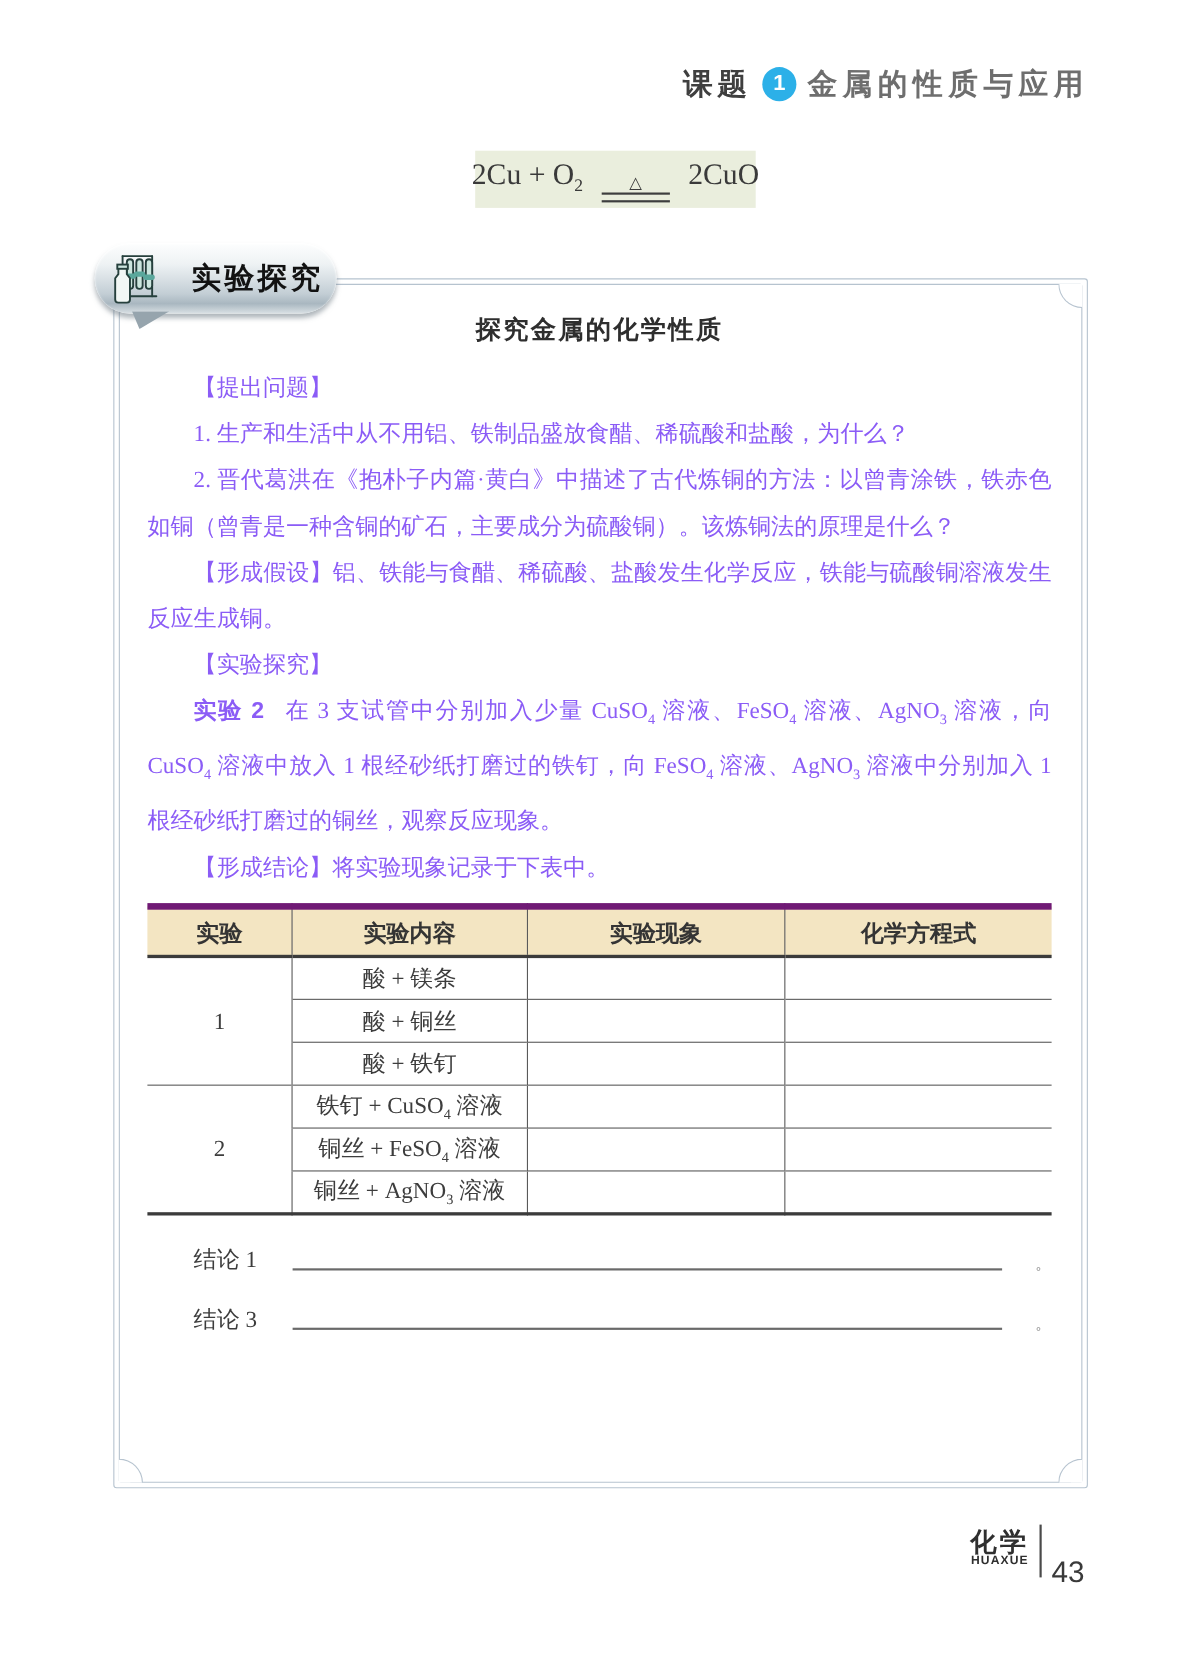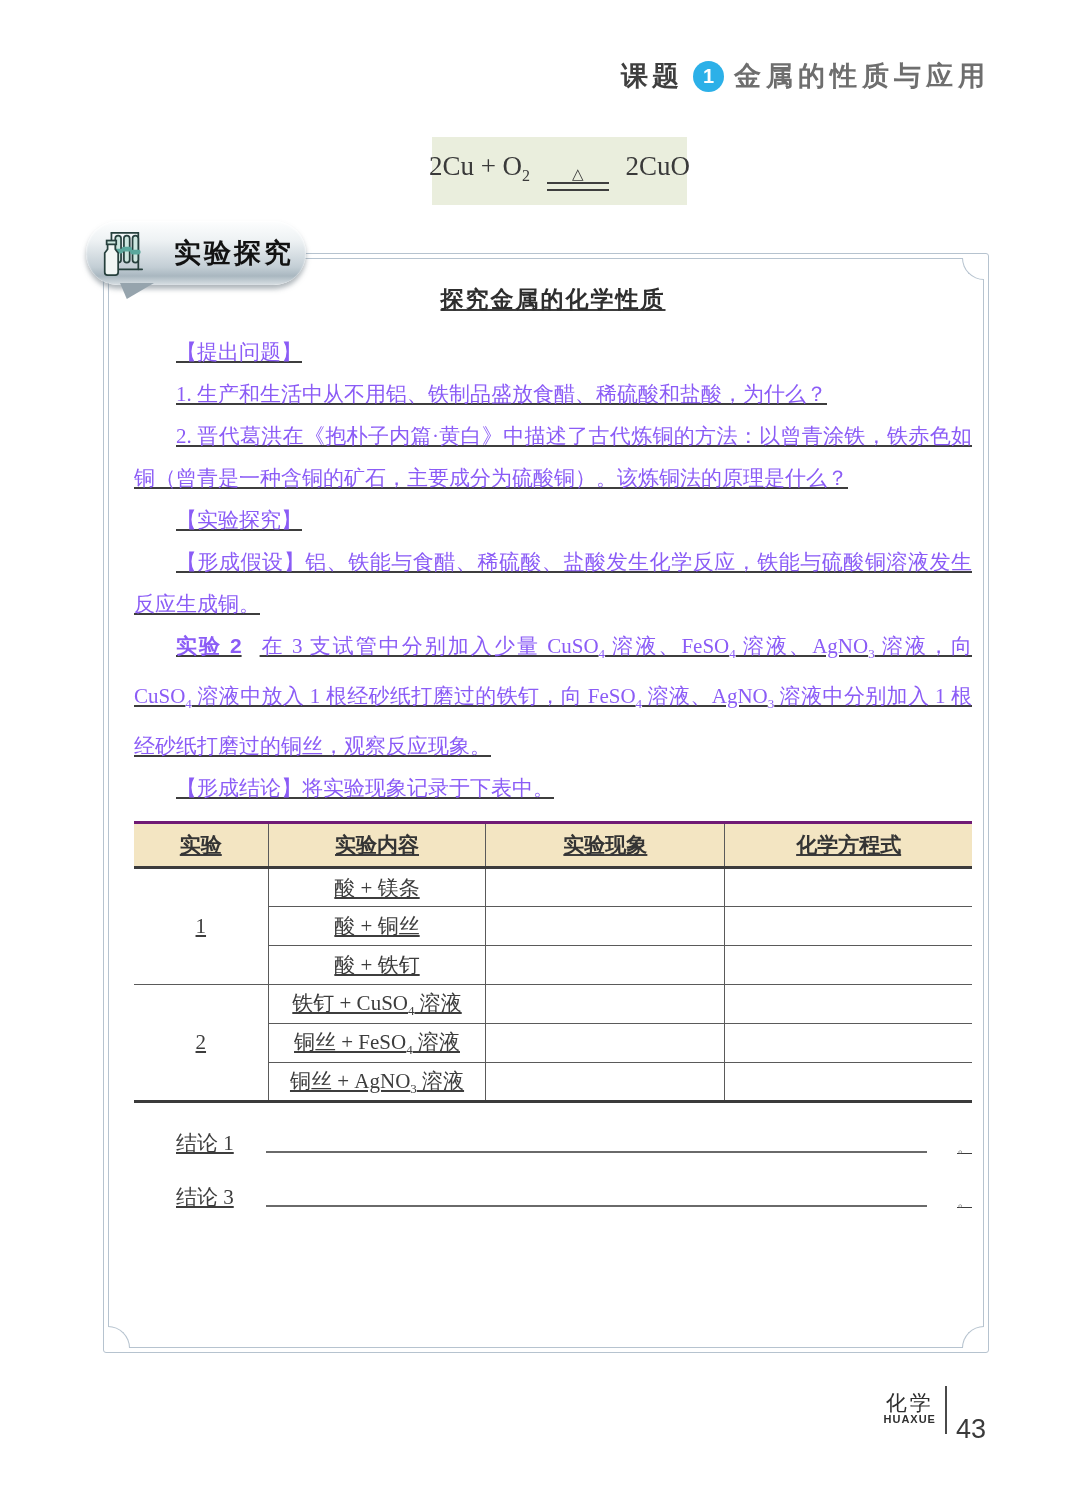--- a/index.html
+++ b/index.html
@@ -18,21 +18,21 @@
   }
   .runhead .topic-word { color:#3f3f3f; letter-spacing:4px; }
   .runhead .topic-circle {
     width:31px; height:31px; border-radius:50%;
     display:flex; align-items:center; justify-content:center;
     color:#ffffff; font-size:20px; line-height:1;
   }
   .runhead .topic-title { color:#6e6e6e; letter-spacing:5px; font-weight:bold; }
   
   .eq-box {
-    position:absolute; left:432px; top:137px; width:255px; height:68px;
+    position:absolute; left:432px; top:137px; width:255px; height:52px;
     display:flex; align-items:center; justify-content:center;
   }
   .eq { font-size:27px; color:#3a3a3a; white-space:nowrap; }
   .eq sub { font-size:16px; }
   .eq-cond {
     display:inline-flex; flex-direction:column; align-items:center;
     margin:0 10px; vertical-align:-4px;
   }
   .eq-cond .tri { font-size:15px; line-height:13px; color:#3a3a3a; }
   .eq-cond .dline {
@@ -62,33 +62,33 @@
   .badge::after {
     content:""; position:absolute; left:34px; bottom:-14px;
     width:34px; height:16px; background:#96a4ad;
     clip-path:polygon(0 0, 100% 0, 20% 100%);
   }
   .badge-label {
     font-family:"Liberation Sans","DejaVu Sans",sans-serif;
     font-size:27px; font-weight:bold; color:#121212; letter-spacing:3px;
   }
   
-  .content { position:absolute; left:30px; right:16px; top:24px;text-decoration:underline; }
+  .content { position:absolute; left:30px; right:32px; top:24px; }
   .act-title {
     text-align:center; font-family:"Liberation Sans","DejaVu Sans",sans-serif;
     font-size:23px; font-weight:bold; color:#2e2e2e; letter-spacing:2px;
     margin:6px 0 16px 0;
   }
   .para { font-size:21px; line-height:42px; text-indent:2em; color:#8b5cf6; text-align:justify; }
   .para .exp-label { font-family:"Liberation Sans","DejaVu Sans",sans-serif; font-weight:bold; margin-right:18px; }
   .para sub { font-size:13px; }
   
   .exp-table {
     width:100%; border-collapse:collapse; margin:12px 0 20px 0;
-    border-top:3px solid #701a75; border-bottom:3px solid #3b3b3b;
+    border-top:6px solid #701a75; border-bottom:3px solid #3b3b3b;
     font-size:21px; color:#3d3d3d;
   }
   .exp-table th {
     background:#f3e5c2; height:45px;
     font-family:"Liberation Sans","DejaVu Sans",sans-serif;
     font-weight:bold; color:#343434;
     border-bottom:3px solid #3b3b3b; text-align:center;
   }
   .exp-table td { height:39px; text-align:center; border-top:1px solid #5a5a5a; }
   .exp-table th.b2, .exp-table td.b2 { border-left:1px solid #5a5a5a; }
@@ -96,21 +96,21 @@
   .col-exp { width:16%; } .col-content { width:26%; } .col-obs { width:28.5%; } .col-eqn { width:29.5%; }
   
   .analysis-intro { font-size:21px; line-height:40px; text-indent:2em; }
   .blank-row { display:flex; align-items:flex-end; margin-top:26px; padding-left:42px; font-size:21px;gap:28px; }
   .blank-row .blabel { white-space:nowrap; }
   .blank-row .bline { flex:1; border-bottom:2px solid #6a6a6a; margin:0 2px 4px 4px; height:20px; }
   .blank-row .bperiod { font-size:15px; color:#6a6a6a; margin-bottom:0px; }
   
   .footer { position:absolute; right:94px; bottom:66px; display:flex; align-items:center; gap:9px; }
   .footer .subj { text-align:center; font-family:"Liberation Sans","DejaVu Sans",sans-serif; color:#2f2f2f; }
-  .footer .subj .cn { font-size:21px; font-weight:normal; letter-spacing:3px; line-height:20px; }
+  .footer .subj .cn { font-size:24px; font-weight:bold; letter-spacing:3px; line-height:20px; }
   .footer .subj .py { font-size:11px; font-weight:bold; letter-spacing:1px; line-height:13px; }
   .footer .sep { width:2px; height:48px; background:#4a4a4a; }
   .footer .pnum { font-size:27px; color:#3a3a3a; font-family:Liberation Sans, sans-serif;margin-top:40px; }
 </style>
 </head>
 <body>
 
 <div class="page">
 
   <div class="runhead">
@@ -156,22 +156,22 @@
       <span class="scallop bl"></span>
       <span class="scallop br"></span>
     </div>
 
     <div class="content">
       <div class="act-title">探究金属的化学性质</div>
 
       <p class="para">【提出问题】</p>
       <p class="para">1. 生产和生活中从不用铝、铁制品盛放食醋、稀硫酸和盐酸，为什么？</p>
       <p class="para">2. 晋代葛洪在《抱朴子内篇·黄白》中描述了古代炼铜的方法：以曾青涂铁，铁赤色如铜（曾青是一种含铜的矿石，主要成分为硫酸铜）。该炼铜法的原理是什么？</p>
+      <p class="para">【形成假设】铝、铁能与食醋、稀硫酸、盐酸发生化学反应，铁能与硫酸铜溶液发生反应生成铜。</p>
       <p class="para">【实验探究】</p>
-      <p class="para">【形成假设】铝、铁能与食醋、稀硫酸、盐酸发生化学反应，铁能与硫酸铜溶液发生反应生成铜。</p>
       <p class="para">
         <span class="exp-label">实验 2</span><span><span>在 3 支试管中分别加入少量 CuSO</span><sub>4</sub><span> 溶液、FeSO</span><sub>4</sub><span> 溶液、AgNO</span><sub>3</sub><span> 溶液，向 CuSO</span><sub>4</sub><span> 溶液中放入 1 根经砂纸打磨过的铁钉，向 FeSO</span><sub>4</sub><span> 溶液、AgNO</span><sub>3</sub><span> 溶液中分别加入 1 根经砂纸打磨过的铜丝，观察反应现象。</span></span>
       </p>
       <p class="para">【形成结论】将实验现象记录于下表中。</p>
 
       <table class="exp-table">
         <colgroup>
             <col class="col-exp">
             <col class="col-content">
             <col class="col-obs">

